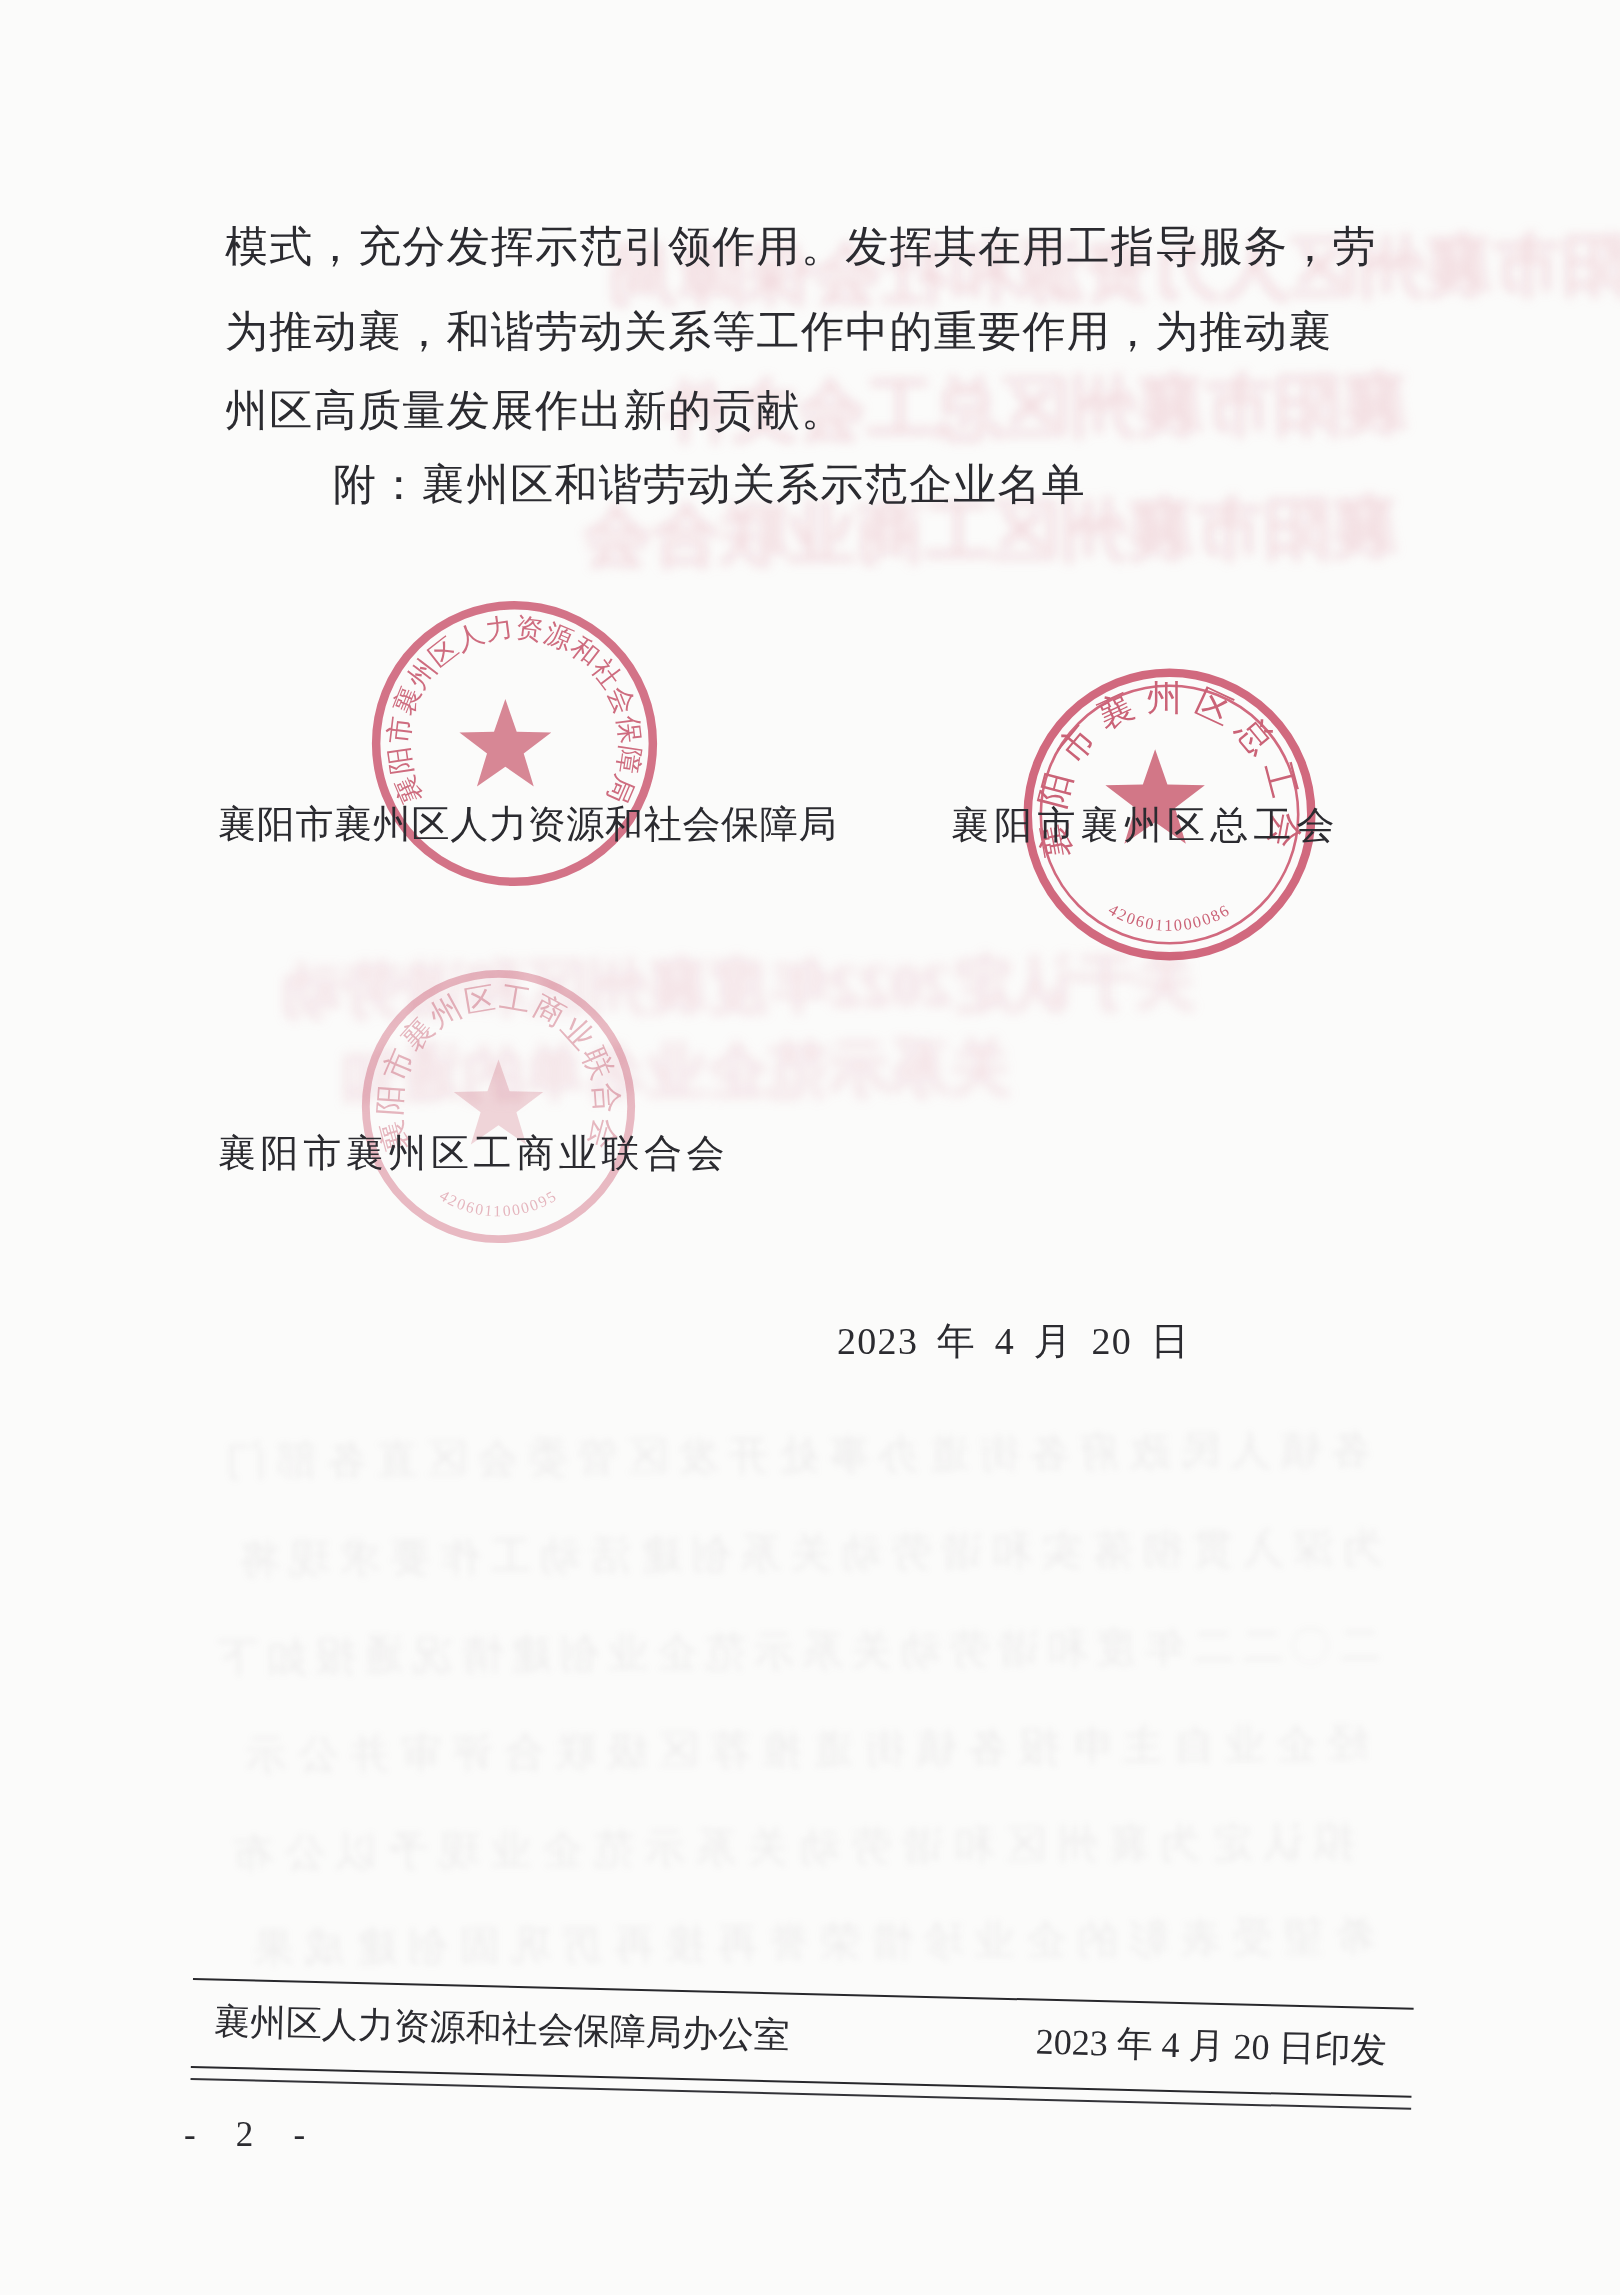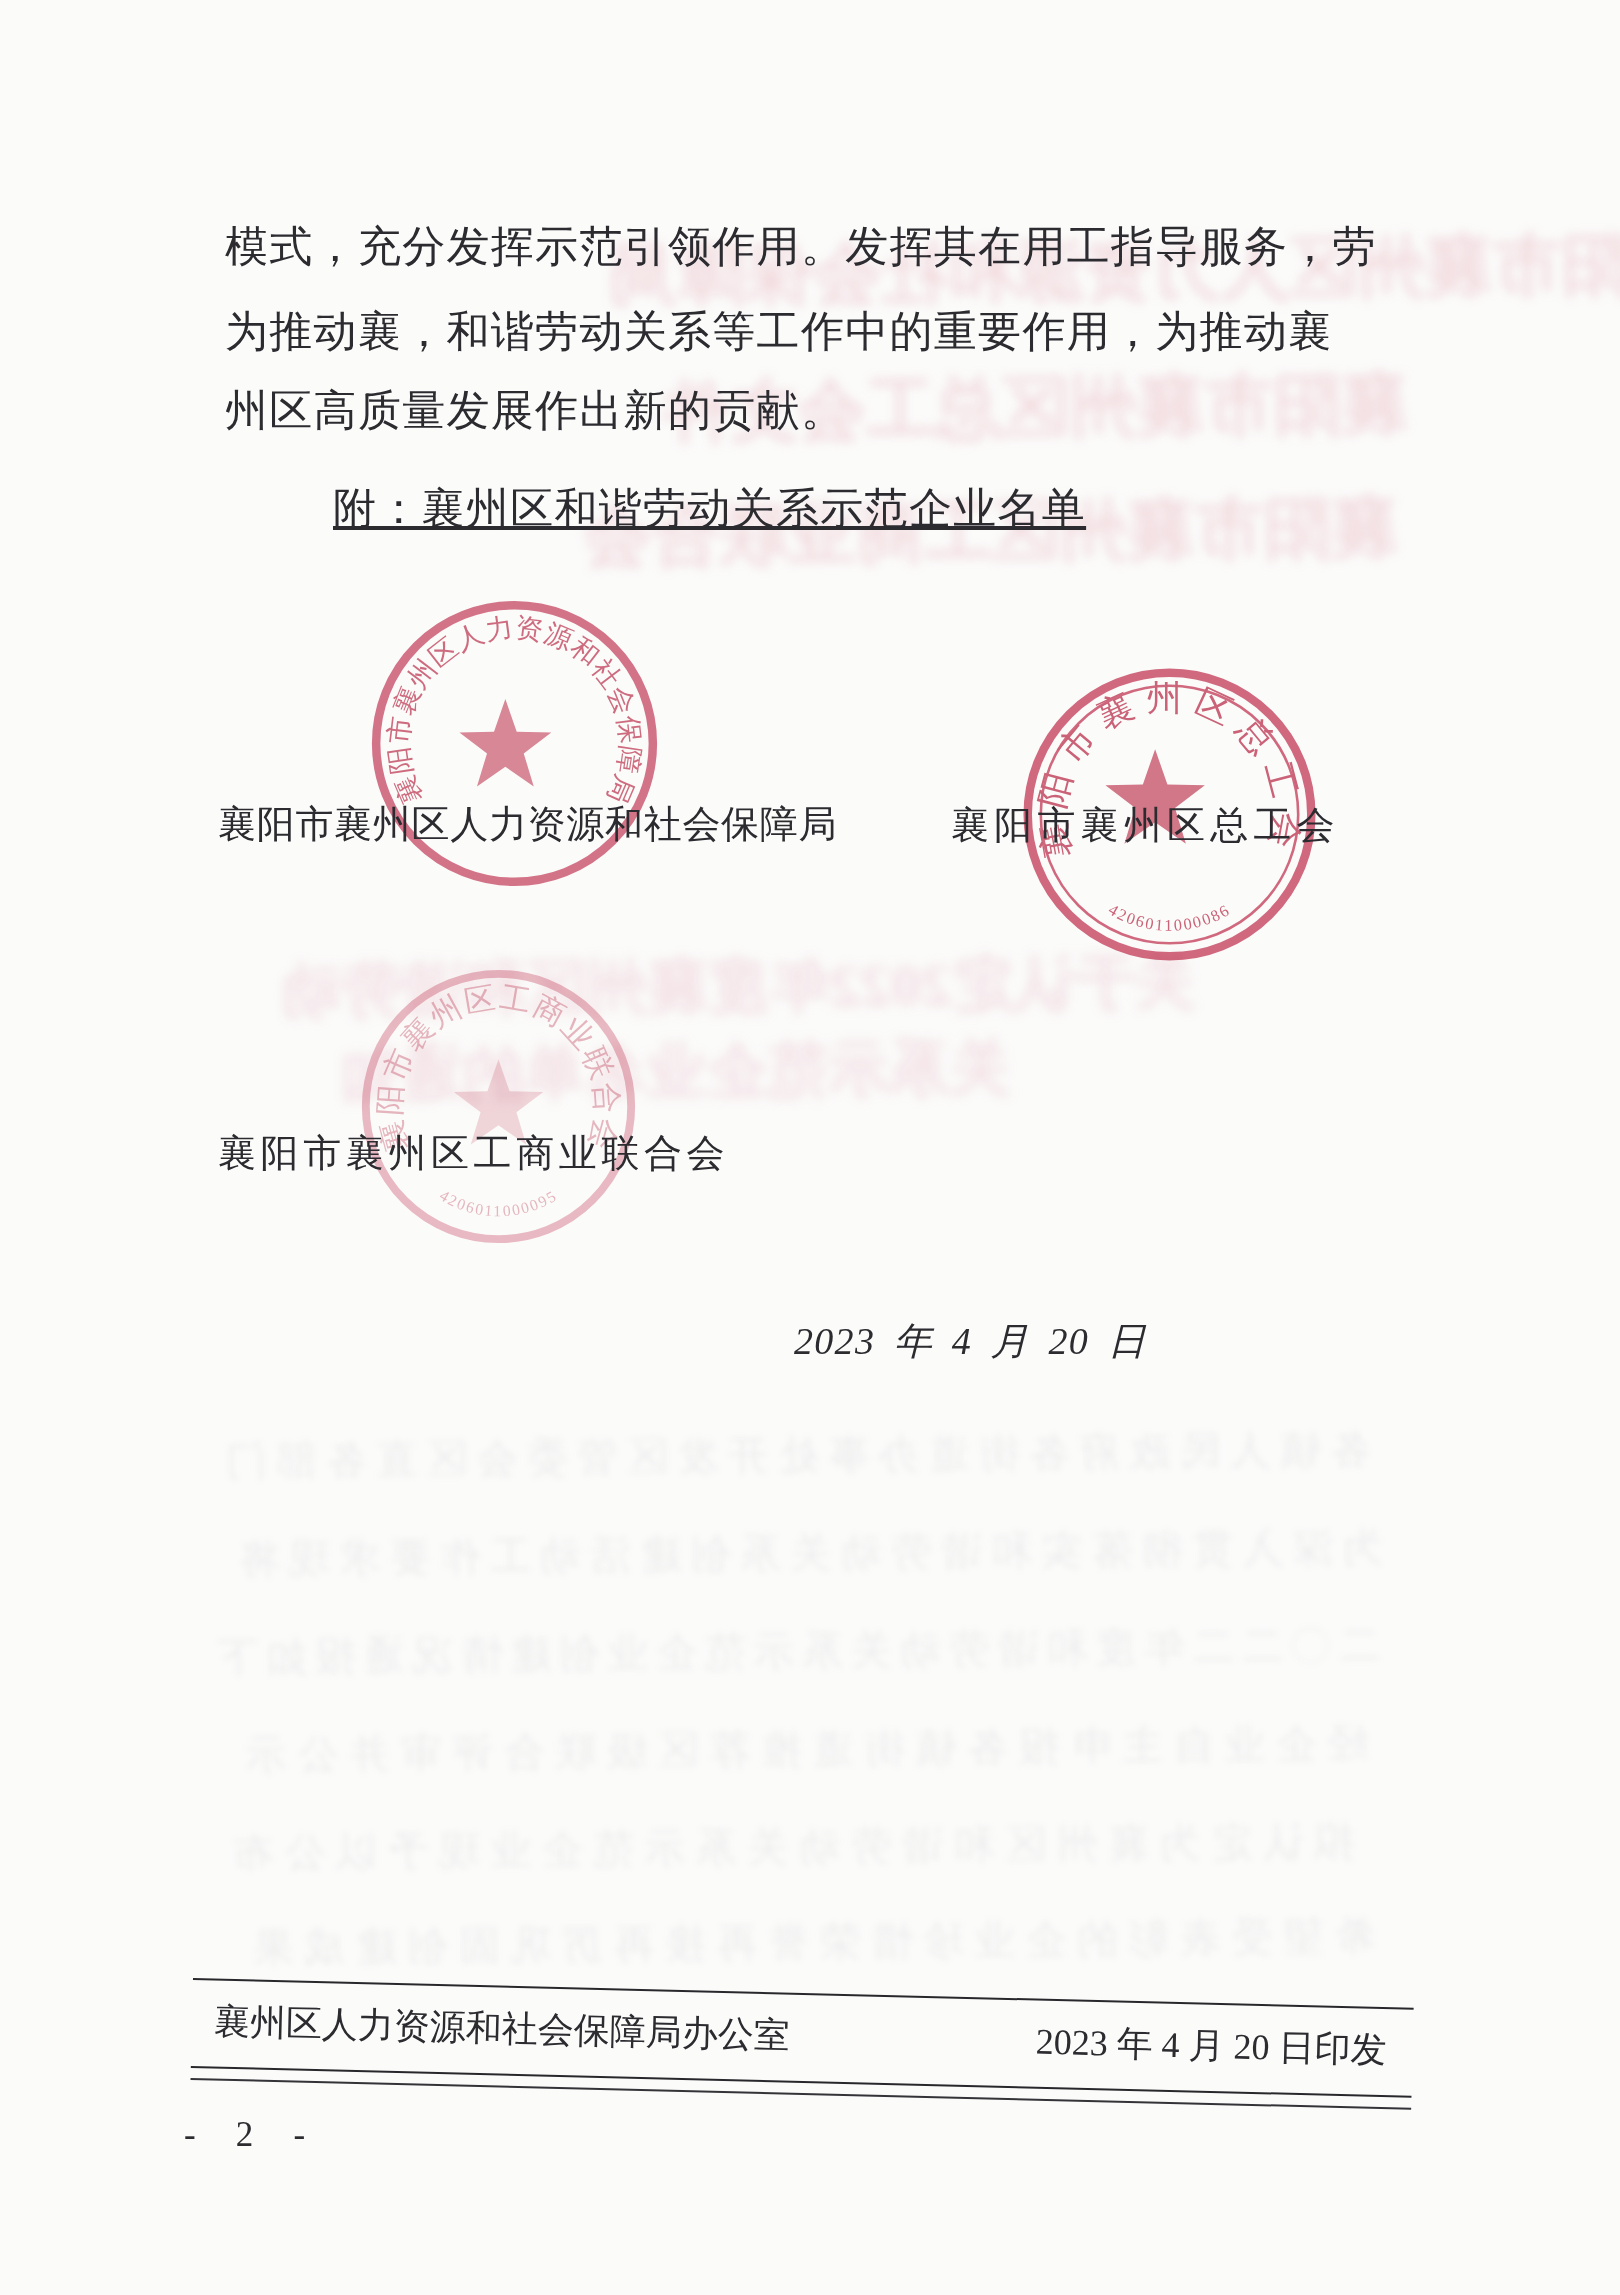--- a/index.html
+++ b/index.html
@@ -120,27 +120,27 @@
     <text font-size="24" fill="#c84e66" letter-spacing="3" font-family="DejaVu Sans Mono, monospace">
       <textPath href="#arcC2" startOffset="50%" text-anchor="middle">4206011000095</textPath>
     </text>
     <polygon fill="#c84a62" fill-opacity=".55" points="0,-1 -0.235,-0.324 -0.951,-0.309 -0.380,0.124 -0.588,0.809 0,0.4 0.588,0.809 0.380,0.124 0.951,-0.309 0.235,-0.324" transform="translate(218 218) scale(72)"></polygon>
   </svg>
 
   <div>
     <div class="bodyline" style="top:218px;font-family:Liberation Serif, serif;">模式，充分发挥示范引领作用。发挥其在用工指导服务，劳</div>
     <div class="bodyline" style="top:303px;">为推动襄，和谐劳动关系等工作中的重要作用，为推动襄</div>
     <div class="bodyline" style="top:382px;">州区高质量发展作出新的贡献。</div>
-    <div class="bodyline" style="top:480px;padding-left:108px;text-decoration:underline;">附：襄州区和谐劳动关系示范企业名单</div>
+    <div class="bodyline" style="top:456px;padding-left:108px;">附：襄州区和谐劳动关系示范企业名单</div>
   </div>
 
   <div class="sig" style="left:218px;top:799px;letter-spacing:0.7px;">襄阳市襄州区人力资源和社会保障局</div>
   <div class="sig" style="left:951px;top:800px;letter-spacing:5.2px;">襄阳市襄州区总工会</div>
   <div class="sig" style="left:218px;top:1128px;letter-spacing:4.6px;">襄阳市襄州区工商业联合会</div>
-  <div class="date" style="left:794px;top:1316px;font-style:italic;">2023 年 4 月 20 日</div>
+  <div class="date" style="left:837px;top:1316px;">2023 年 4 月 20 日</div>
 
   <div class="colophon">
     <div class="row">
       <span>襄州区人力资源和社会保障局办公室</span>
       <span>2023 年 4 月 20 日印发</span>
     </div>
     <div class="rule"></div>
     <div class="rule second"></div>
   </div>
 

